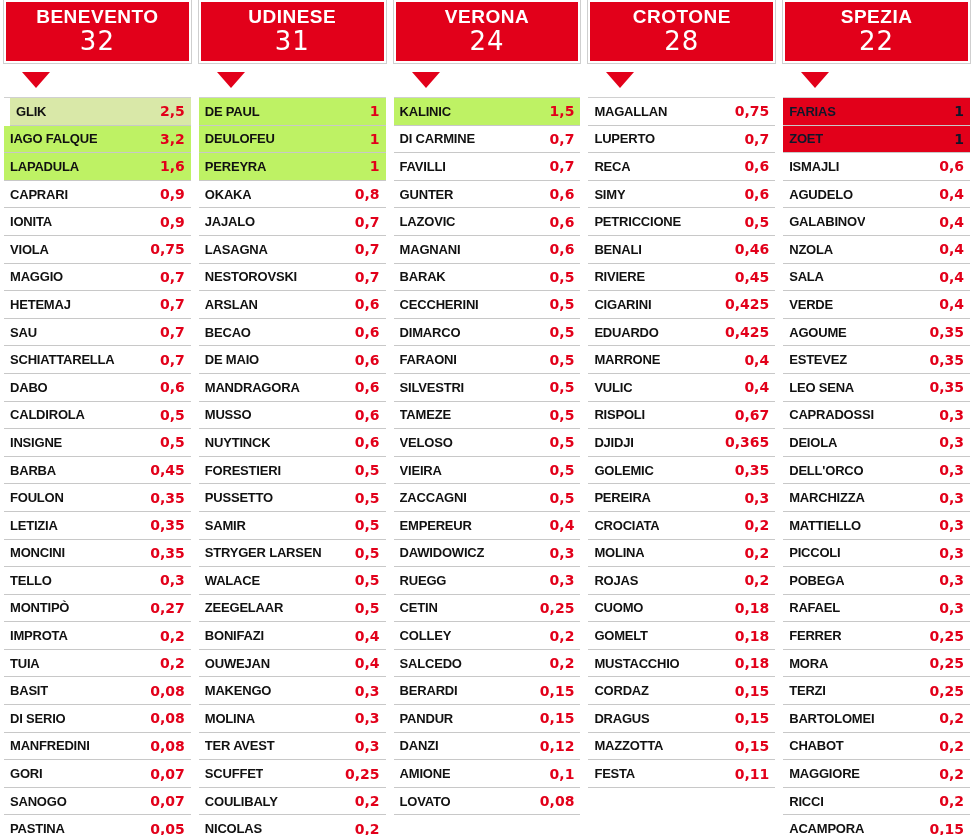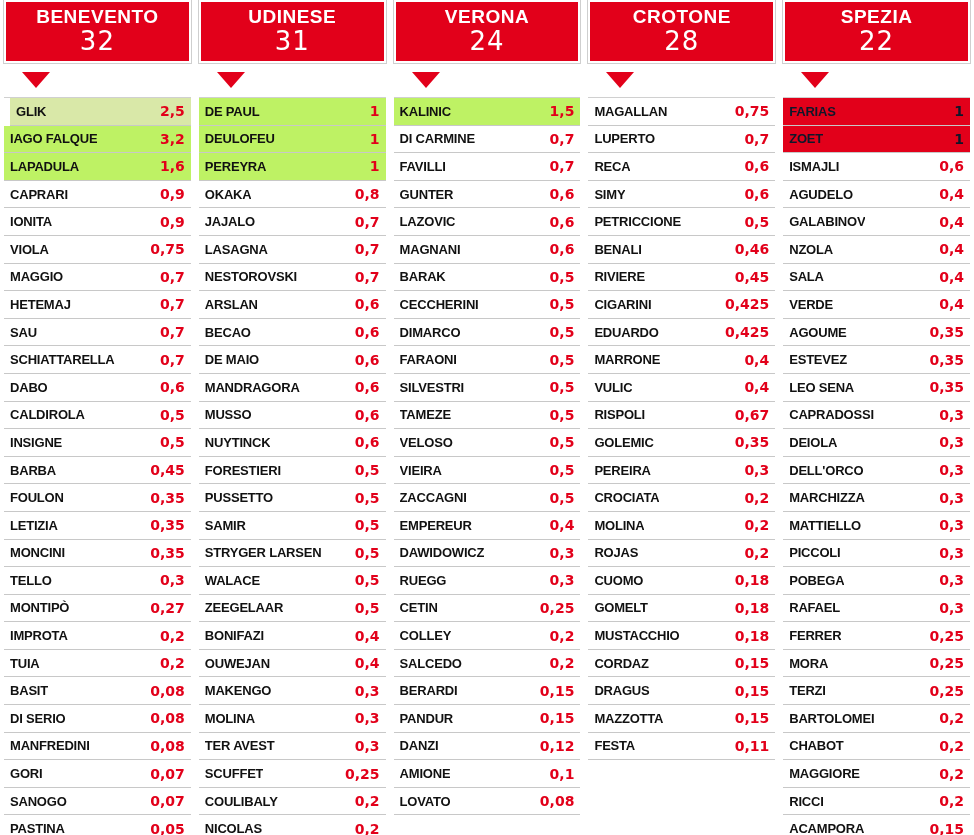--- a/index.html
+++ b/index.html
@@ -508,20 +508,24 @@
         </div>
         <div class="player-row">
           <span class="pname">VULIC</span>
           <span class="pval">0,4</span>
         </div>
         <div class="player-row">
           <span class="pname">RISPOLI</span>
           <span class="pval">0,67</span>
         </div>
         <div class="player-row">
+          <span class="pname">DJIDJI</span>
+          <span class="pval">0,365</span>
+        </div>
+        <div class="player-row">
           <span class="pname">GOLEMIC</span>
           <span class="pval">0,35</span>
         </div>
         <div class="player-row">
           <span class="pname">PEREIRA</span>
           <span class="pval">0,3</span>
         </div>
         <div class="player-row">
           <span class="pname">CROCIATA</span>
           <span class="pval">0,2</span>

